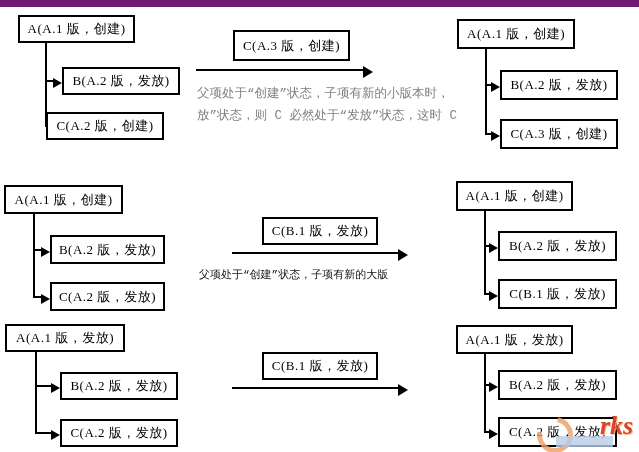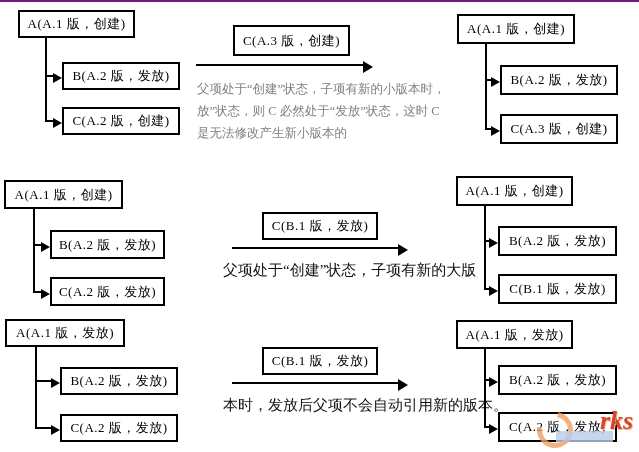--- a/index.html
+++ b/index.html
@@ -2,21 +2,21 @@
 <html style="--line: #000000; --text: #111111; --muted-text: #7f7f7f; --watermark-orange: #ef9e63; --watermark-red: #d8452a; --watermark-blue: #b9cde6;"><head>
 <meta charset="utf-8">
 <style>
   * { box-sizing: border-box; }
   html, body { margin: 0; padding: 0; background: #fff; }
   .canvas {
     position: relative;
     width: 639px;
     height: 452px;
     background: #fff;
-    border-top: 2px solid #701a75;
+    border-top: 7px solid #701a75;
     overflow: hidden;
     font-family: "Liberation Serif", "DejaVu Serif", serif;
     color: #000;
   }
   .box {
     position: absolute;
     display: flex;
     align-items: center;
     justify-content: center;
     border: 2px solid var(--line, #000);
@@ -29,23 +29,23 @@
   .stub  { position: absolute; height: 0; border-top: 2px solid var(--line, #000); }
   .arrow { position: absolute; height: 0; border-top: 2px solid var(--line, #000); }
   .ahead {
     position: absolute; right: -9px; top: -4px;
     width: 0; height: 0;
     border: 5px solid transparent;
     border-left: 9px solid var(--line, #000);
     border-right: 0;
   }
   .ahead.big { right: -10px; top: -5px; border-width: 6px; border-left-width: 10px; border-right: 0; }
-  .para { position: absolute; white-space: nowrap; }
+  .para { position: absolute; white-space: nowrap; font-family: Liberation Mono, monospace; }
   .para.small { font-size: 12.5px; line-height: 22px; color: var(--muted-text, #7d7d7d); }
-  .para.large { font-size: 15px; line-height: 25px; color: var(--text, #111); margin-left: 24px; }
+  .para.large { font-size: 11px; line-height: 25px; color: var(--text, #111); }
   .wm { position: absolute; pointer-events: none; z-index: 5; }
   .wm-swoosh {
     left: 537px; top: 410px; width: 36px; height: 36px;
     border: 5px solid var(--watermark-orange, #ef9e63);
     border-top-color: transparent;
     border-radius: 50%;
     transform: rotate(-35deg);
     opacity: 0.8;
   }
   .wm-bar {
@@ -69,32 +69,31 @@
   <div>
     <div class="box" style="left:18px;top:8px;width:117px;height:28px">A(A.1 版，创建)</div>
     <div class="vline" style="left:45px;top:36px;height:84px"></div>
     <div class="stub" style="left:45px;top:73px;width:8px">
         <span class="ahead"></span>
       </div>
     <div class="box" style="left:62px;top:60px;width:118px;height:28px">B(A.2 版，发放)</div>
     <div class="stub" style="left:45px;top:118px;width:8px">
         <span class="ahead"></span>
       </div>
-    <div class="box" style="left:62px;top:105px;width:118px;height:28px">C(A.2 版，创建)</div>
+    <div class="box" style="left:46px;top:105px;width:118px;height:28px">C(A.2 版，创建)</div>
   </div>
 
   <div>
     <div class="box" style="left:233px;top:23px;width:117px;height:31px">C(A.3 版，创建)</div>
     <div class="arrow" style="left:196px;top:62px;width:167px">
         <span class="ahead big"></span>
       </div>
     <div class="para small" style="left:197px;top:76px">
       <div>父项处于“创建”状态，子项有新的小版本时，</div>
       <div>放”状态，则 C 必然处于“发放”状态，这时 C</div>
-      <div>是无法修改产生新小版本的</div>
     </div>
   </div>
 
   <div>
     <div class="box" style="left:457px;top:12px;width:118px;height:30px">A(A.1 版，创建)</div>
     <div class="vline" style="left:485px;top:42px;height:85px"></div>
     <div class="stub" style="left:485px;top:77px;width:6px">
         <span class="ahead"></span>
       </div>
     <div class="box" style="left:500px;top:63px;width:118px;height:30px">B(A.2 版，发放)</div>
@@ -152,21 +151,20 @@
       </div>
     <div class="box" style="left:60px;top:412px;width:118px;height:28px">C(A.2 版，发放)</div>
   </div>
 
   <div>
     <div class="box" style="left:262px;top:345px;width:116px;height:28px">C(B.1 版，发放)</div>
     <div class="arrow" style="left:232px;top:380px;width:166px">
         <span class="ahead big"></span>
       </div>
     <div class="para large" style="left:199px;top:391px">
-      <div>本时，发放后父项不会自动引用新的版本。</div>
     </div>
   </div>
 
   <div>
     <div class="box" style="left:456px;top:318px;width:117px;height:29px">A(A.1 版，发放)</div>
     <div class="vline" style="left:484px;top:347px;height:78px"></div>
     <div class="stub" style="left:484px;top:377px;width:5px">
         <span class="ahead"></span>
       </div>
     <div class="box" style="left:498px;top:363px;width:119px;height:30px">B(A.2 版，发放)</div>

